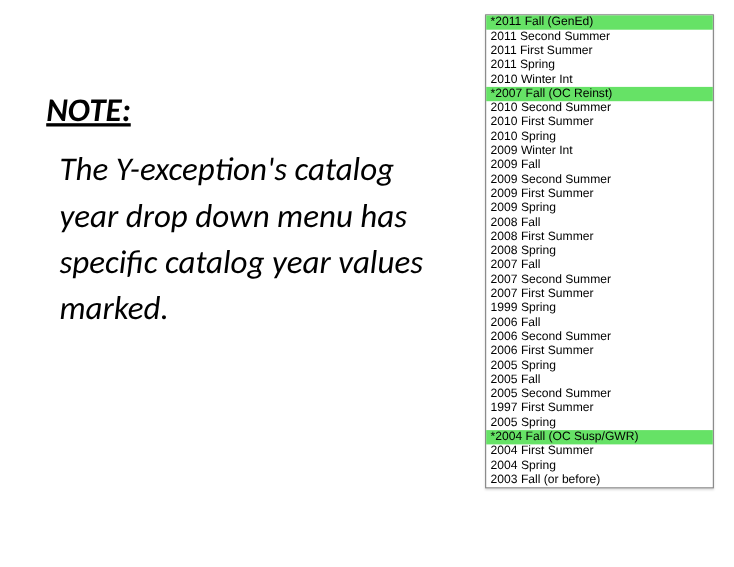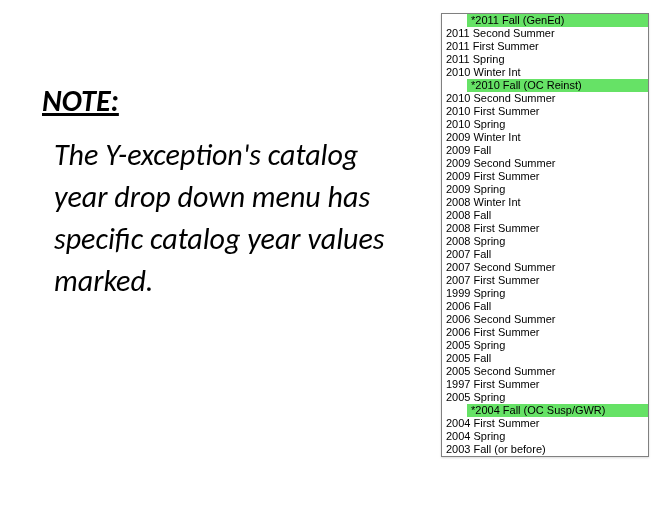--- a/index.html
+++ b/index.html
@@ -52,50 +52,48 @@
   .dropdown-item {
     padding: 0 4px 0 4px;
     height: 13px;
     white-space: nowrap;
     overflow: hidden;
     text-overflow: ellipsis;
     cursor: default;
   }
   .dropdown-item[data-marked="true"] {
     background: #66e266;
-    margin-left: 25px;
   }
 </style>
 </head>
 <body>
 
 <div class="stage">
 
   <div class="note-block">
     <p class="note-heading">NOTE:</p>
     <p class="note-body">The Y-exception's catalog year drop down menu has specific catalog year values marked.</p>
   </div>
 
   <div class="dropdown" id="dropdown">
 
   <div class="dropdown-item" data-marked="true">*2011 Fall (GenEd)</div>
       <div class="dropdown-item" data-marked="false">2011 Second Summer</div>
       <div class="dropdown-item" data-marked="false">2011 First Summer</div>
       <div class="dropdown-item" data-marked="false">2011 Spring</div>
       <div class="dropdown-item" data-marked="false">2010 Winter Int</div>
-      <div class="dropdown-item" data-marked="true">*2010 Fall (OC Reinst)</div>
+      <div class="dropdown-item" data-marked="true">*2007 Fall (OC Reinst)</div>
       <div class="dropdown-item" data-marked="false">2010 Second Summer</div>
       <div class="dropdown-item" data-marked="false">2010 First Summer</div>
       <div class="dropdown-item" data-marked="false">2010 Spring</div>
       <div class="dropdown-item" data-marked="false">2009 Winter Int</div>
       <div class="dropdown-item" data-marked="false">2009 Fall</div>
       <div class="dropdown-item" data-marked="false">2009 Second Summer</div>
       <div class="dropdown-item" data-marked="false">2009 First Summer</div>
       <div class="dropdown-item" data-marked="false">2009 Spring</div>
-      <div class="dropdown-item" data-marked="false">2008 Winter Int</div>
       <div class="dropdown-item" data-marked="false">2008 Fall</div>
       <div class="dropdown-item" data-marked="false">2008 First Summer</div>
       <div class="dropdown-item" data-marked="false">2008 Spring</div>
       <div class="dropdown-item" data-marked="false">2007 Fall</div>
       <div class="dropdown-item" data-marked="false">2007 Second Summer</div>
       <div class="dropdown-item" data-marked="false">2007 First Summer</div>
       <div class="dropdown-item" data-marked="false">1999 Spring</div>
       <div class="dropdown-item" data-marked="false">2006 Fall</div>
       <div class="dropdown-item" data-marked="false">2006 Second Summer</div>
       <div class="dropdown-item" data-marked="false">2006 First Summer</div>

